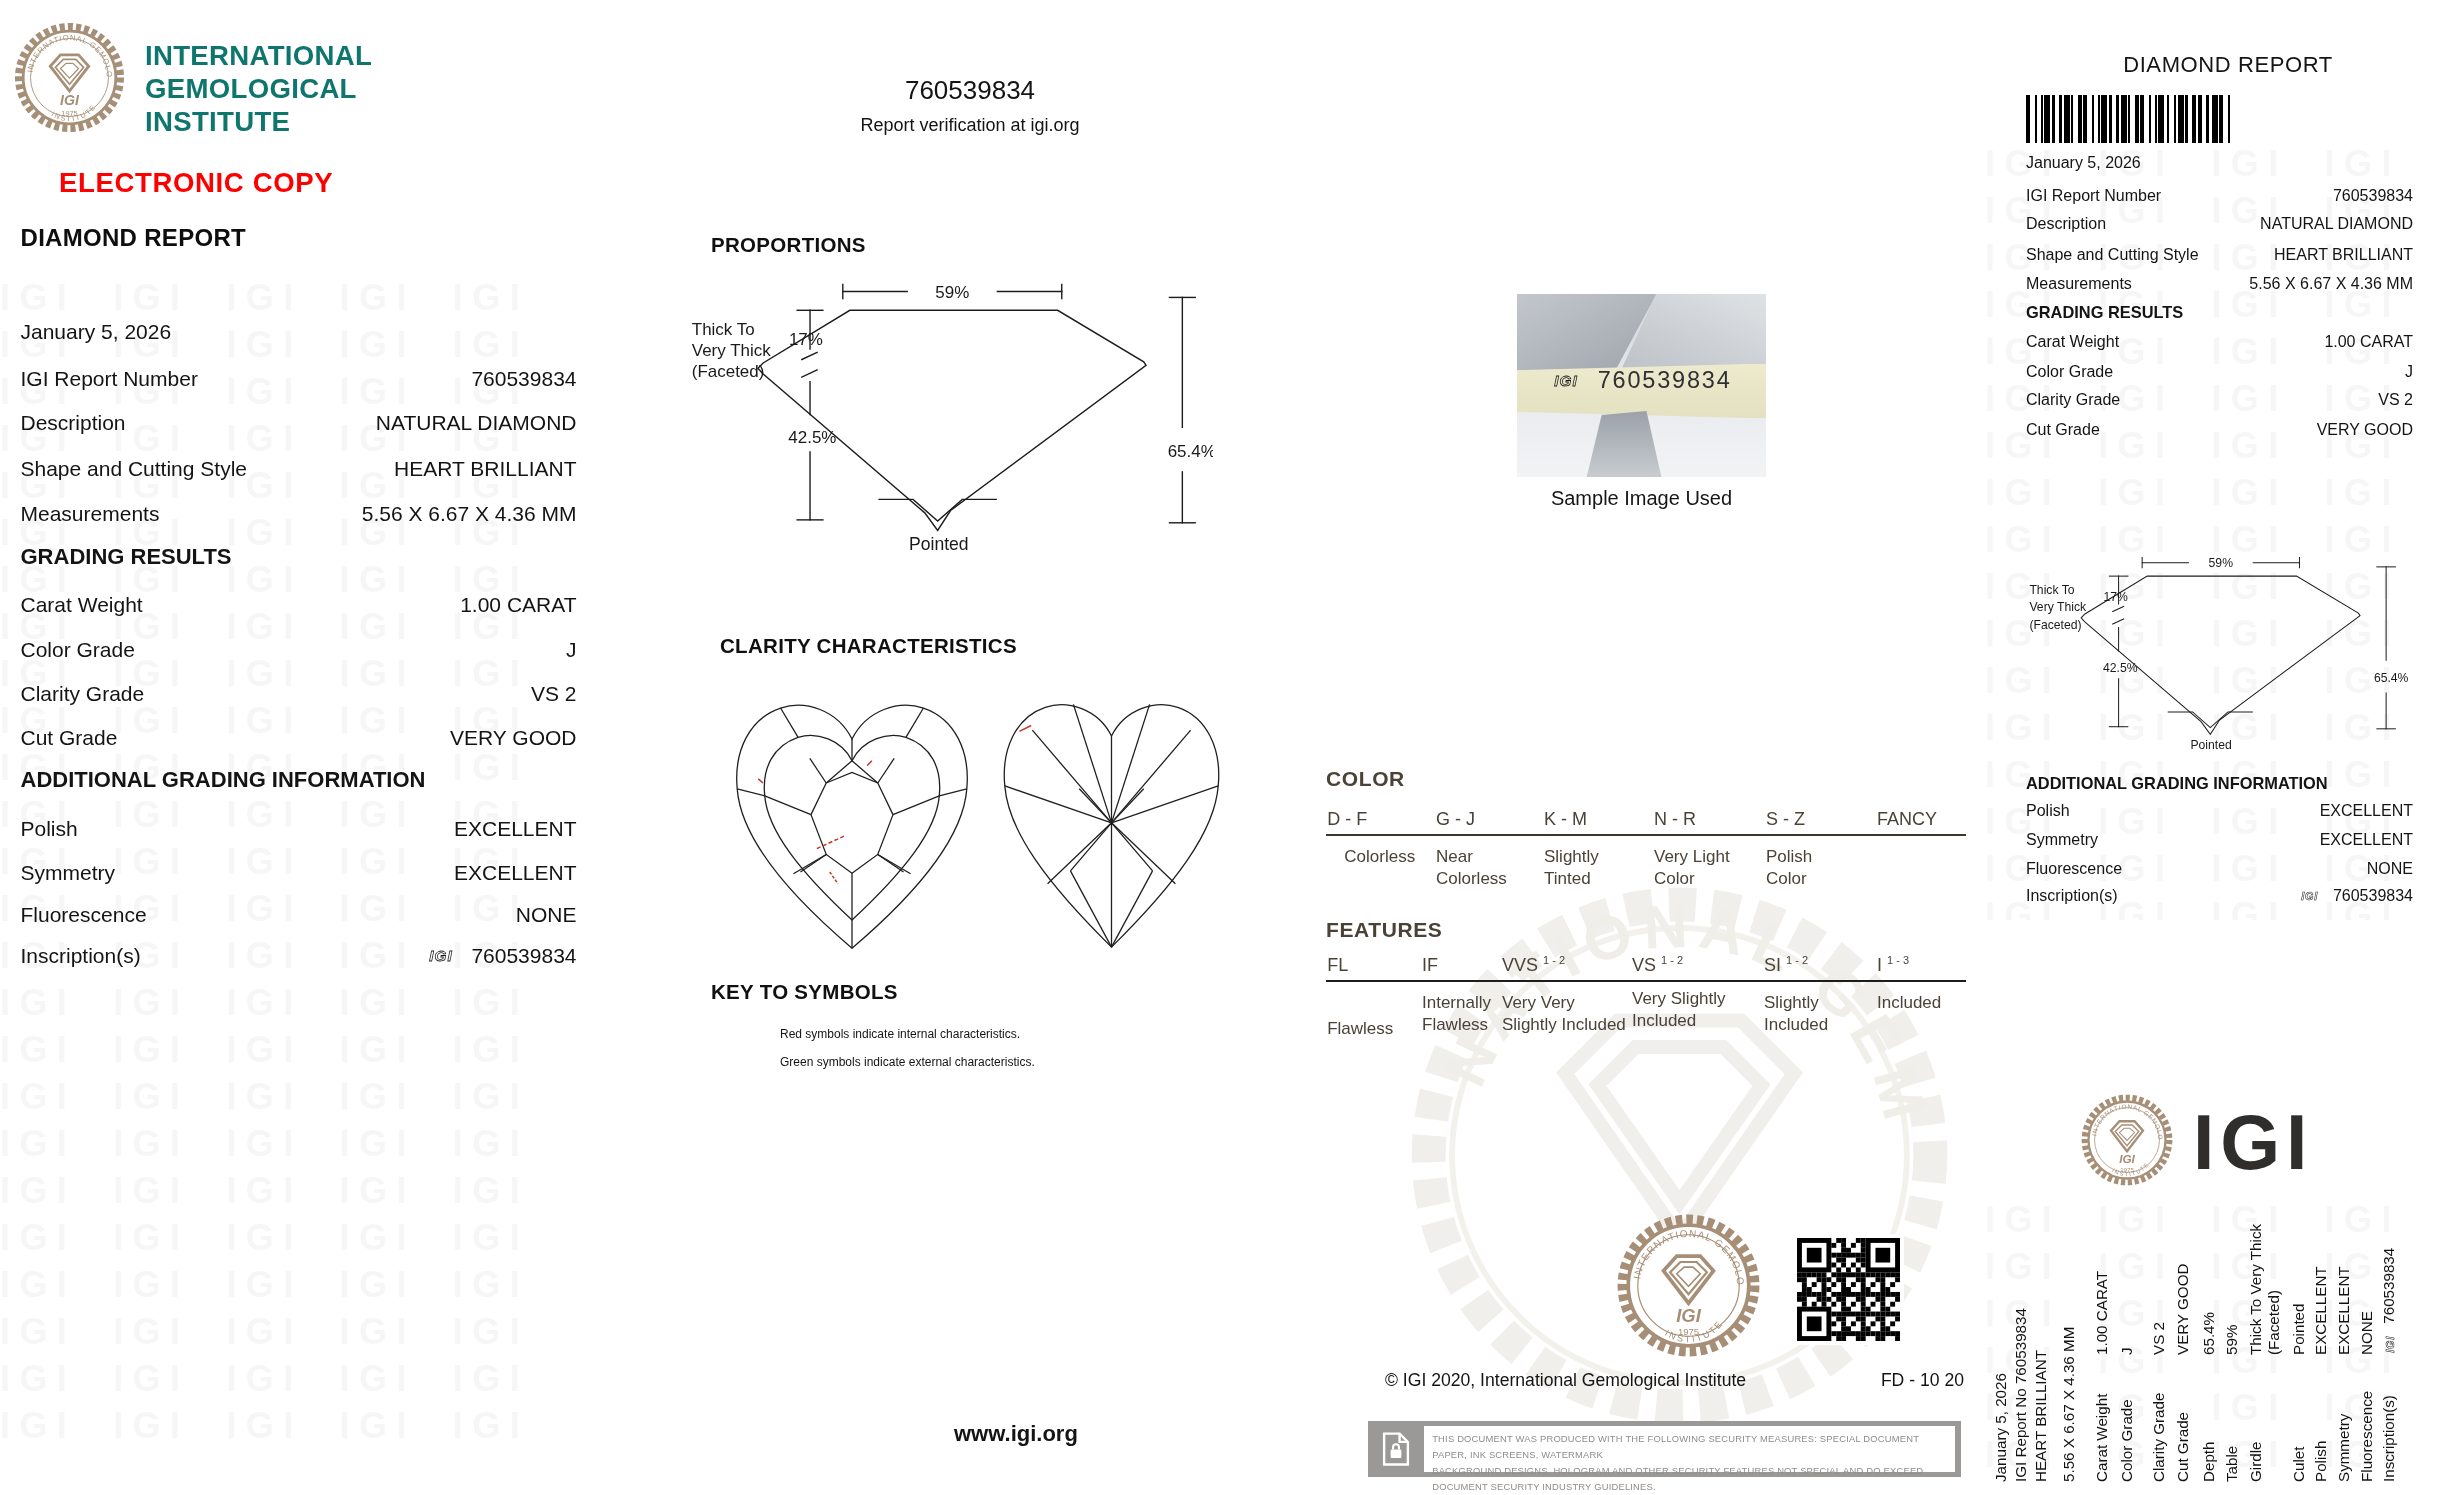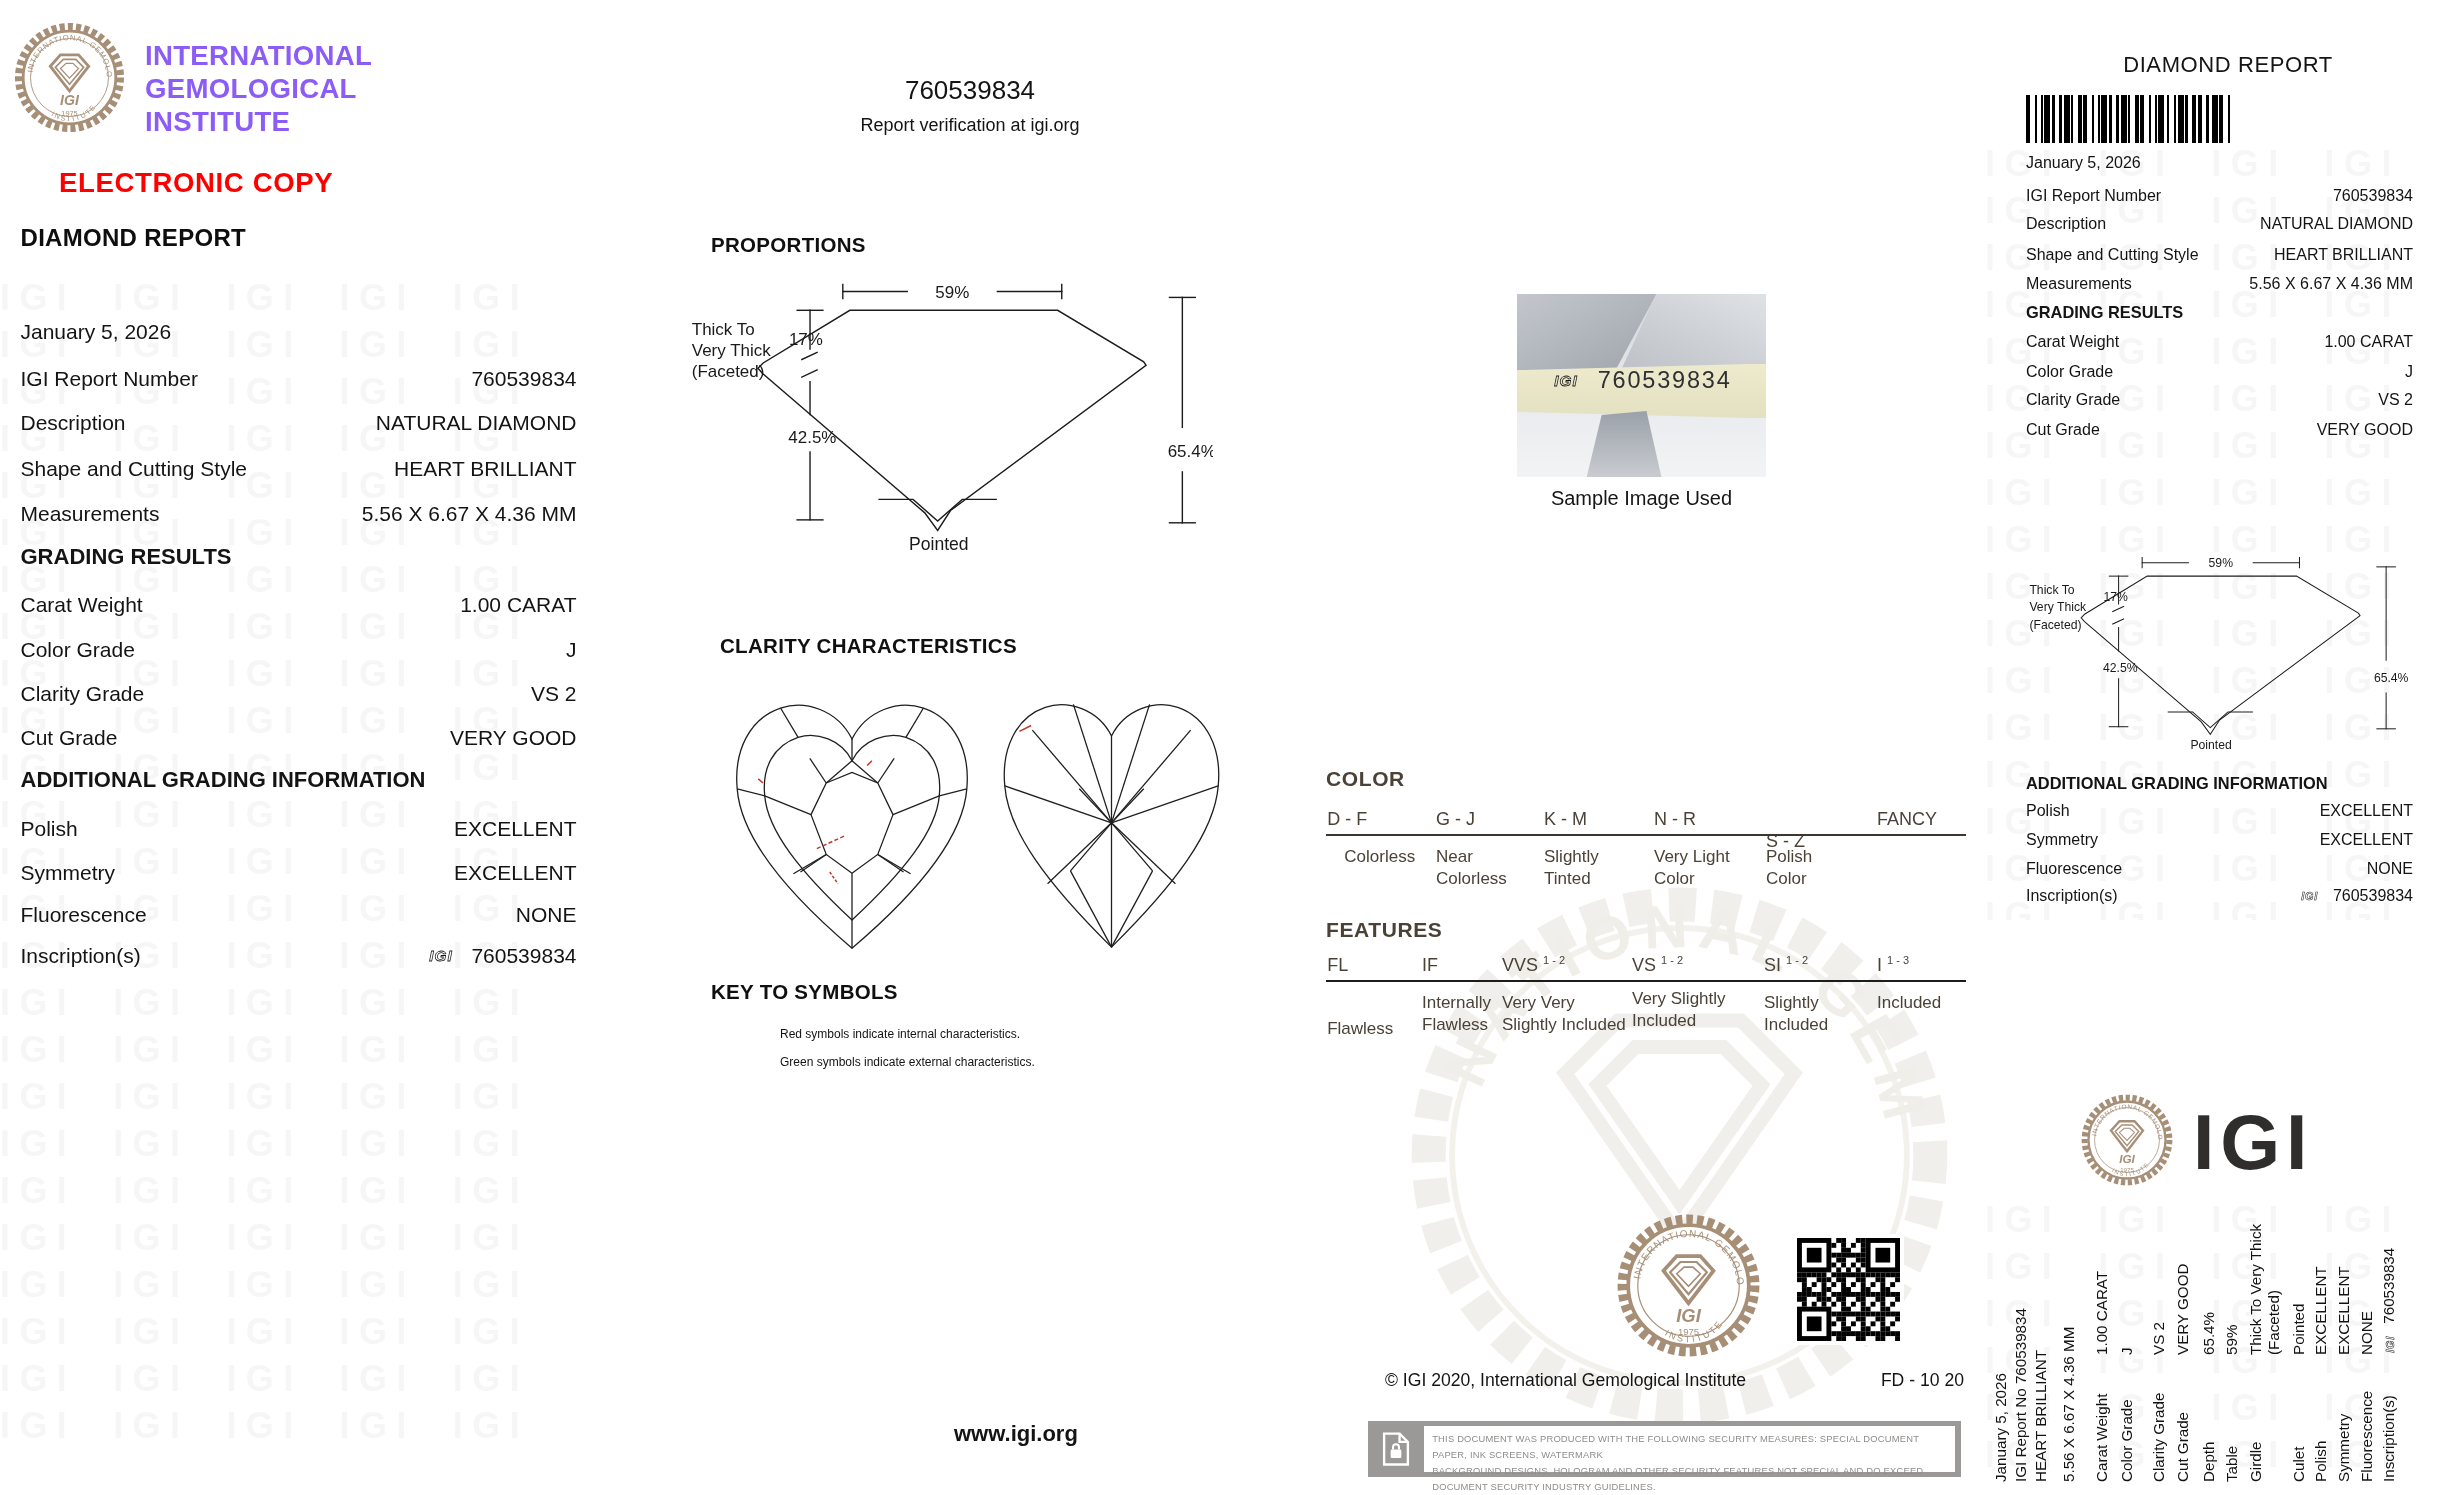--- a/index.html
+++ b/index.html
@@ -4,21 +4,21 @@
 <style>
   html,body{margin:0;padding:0;background:#ffffff;}
   #page{position:relative;width:2462px;height:1495px;background:#fff;overflow:hidden;
         font-family:"Liberation Sans",sans-serif;color:#141414;}
   .abs{position:absolute;}
   
   .wm{position:absolute;overflow:hidden;font-weight:bold;font-size:36px;line-height:47px;
       letter-spacing:9.4px;word-spacing:17.6px;color:rgba(75,75,88,0.05);
       white-space:normal;word-break:break-word;user-select:none;pointer-events:none;}
   
-  .orgname{font-size:27.6px;font-weight:bold;line-height:33px;letter-spacing:0.3px;color:#8b5cf6;}
+  .orgname{font-size:27.6px;font-weight:bold;line-height:33px;letter-spacing:0.3px;color:#0f766e;}
   .ecopy{font-size:27.6px;font-weight:bold;letter-spacing:0.6px;text-align:center;}
   .doctitle{font-size:24px;font-weight:bold;letter-spacing:0.3px;color:#0e0e0e;}
   
   .kv{position:absolute;left:0;display:flex;justify-content:space-between;width:100%;}
   .kv .v{text-align:right;white-space:nowrap;display:flex;align-items:center;gap:7px;justify-content:flex-end;}
   #left-data{left:20.5px;top:320px;width:556px;font-size:21px;}
   #left-data .sect{font-weight:bold;font-size:22px;}
   #right-data,#right-add{left:2026px;width:387px;font-size:16px;}
   #right-data{top:154px;}
   #right-add{top:774px;}
@@ -295,21 +295,21 @@
     </div>
   </div>
   <div class="abs caption" style="left:1517px;top:487px;width:249px;text-align:center;" data-name="sample-image-caption">Sample Image Used</div>
 
   <div class="scale" style="left:1326px;top:767px;width:645px;height:147px;" data-name="color-scale">
     <div class="stitle" data-name="color-scale-title">COLOR</div>
     <div class="gradehead" style="left:1.2px;top:42px;" data-name="color-grade-range">D - F</div>
     <div class="gradehead" style="left:110px;top:42px;" data-name="color-grade-range">G - J</div>
     <div class="gradehead" style="left:218px;top:42px;" data-name="color-grade-range">K - M</div>
     <div class="gradehead" style="left:328px;top:42px;" data-name="color-grade-range">N - R</div>
-    <div class="gradehead" style="left:440px;top:42px;margin-top:22px;" data-name="color-grade-range">S - Z</div>
+    <div class="gradehead" style="left:440px;top:42px;" data-name="color-grade-range">S - Z</div>
     <div class="gradehead" style="left:551px;top:42px;" data-name="color-grade-range">FANCY</div>
     <div class="divider" style="left:0;top:67px;" data-name="color-scale-divider"></div>
     <div class="gl" style="left:1.2px;top:79px;width:88px;text-align:right;" data-name="color-grade-label">Colorless</div>
     <div class="gl" style="left:110px;top:79px;width:79px;" data-name="color-grade-label">Near Colorless</div>
     <div class="gl" style="left:218px;top:79px;width:70px;" data-name="color-grade-label">Slightly Tinted</div>
     <div class="gl" style="left:328px;top:79px;width:79px;" data-name="color-grade-label">Very Light Color</div>
     <div class="gl" style="left:440px;top:79px;width:64px;" data-name="color-grade-label">Polish Color</div>
   </div>
 
   <div class="scale" style="left:1326px;top:918px;width:645px;height:152px;" data-name="clarity-scale">

